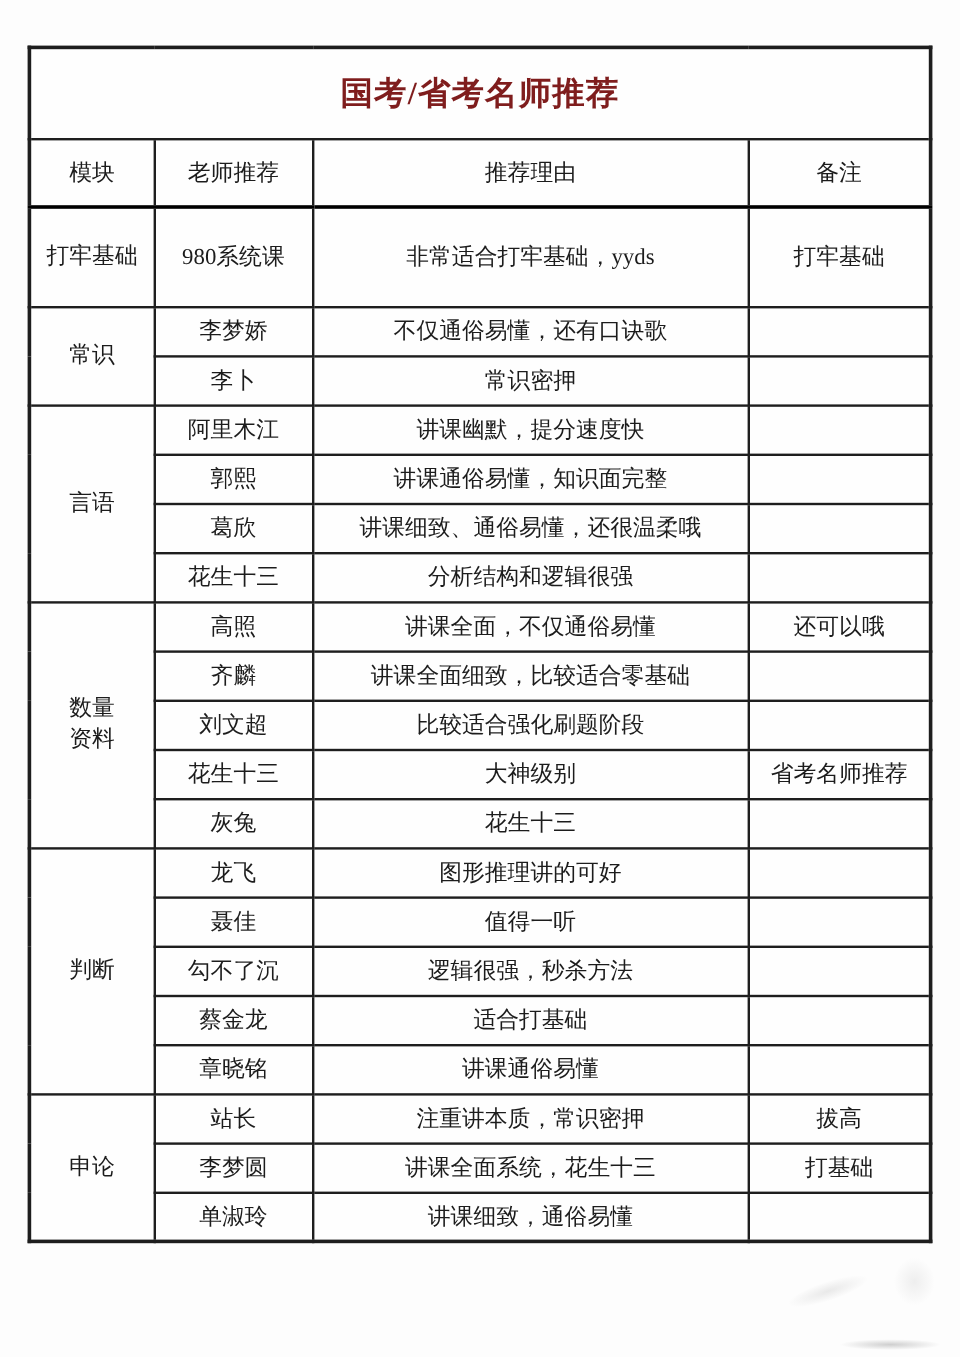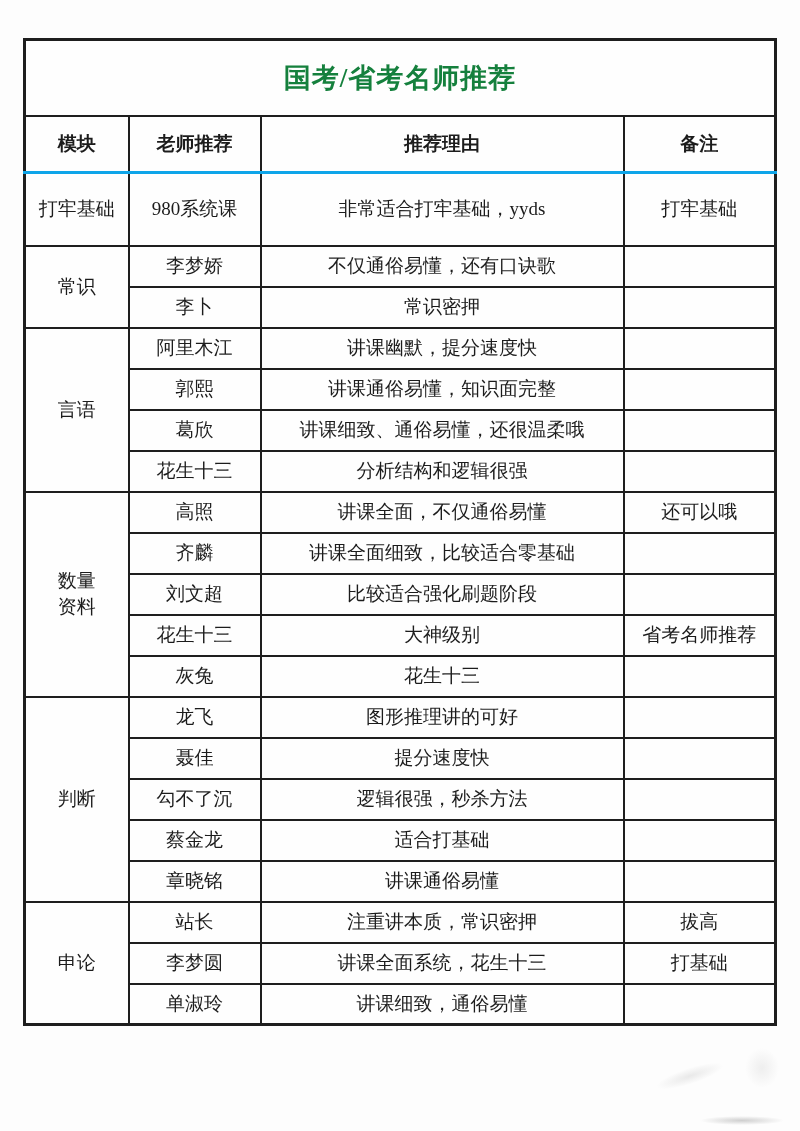--- a/index.html
+++ b/index.html
@@ -35,28 +35,27 @@
   }
   tr.title-row td {
     height: 74px;
     font-size: 27px;
     font-weight: bold;
     letter-spacing: 1px;
     border-bottom: 2px solid #1e1e1e;
   }
   tr.header-row td {
     height: 54px;
-    border-bottom: 3px solid #0ea5e9;
-    font-weight: bold;
+    border-bottom: 3px solid #000000;
   }
   tbody tr {
     height: 41px;
   }
   tbody tr.first-data-row {
-    height: 73px;
+    height: 83px;
   }
   tbody tr.section-start td {
     border-top: 2px solid #0f766e;
   }
   td.col-module {
     white-space: pre-line;
     line-height: 1.35;
   }
   
   .smudge {
@@ -83,21 +82,21 @@
 
 <table class="rec-table">
   <colgroup>
     <col style="width:104px">
     <col style="width:132px">
     <col style="width:363px">
     <col style="width:152px">
   </colgroup>
   <thead>
     <tr class="title-row">
-      <td colspan="4" style="color: #15803d;">国考/省考名师推荐</td>
+      <td colspan="4" style="color: #7f1d1d;">国考/省考名师推荐</td>
     </tr>
     <tr class="header-row">
       <td>模块</td>
       <td>老师推荐</td>
       <td>推荐理由</td>
       <td>备注</td>
     </tr>
   </thead>
   <tbody id="body-rows">
       <tr class="first-data-row">
@@ -166,21 +165,21 @@
         <td class="col-note"></td>
       </tr>
       <tr class="section-start">
         <td class="col-module" rowspan="5">判断</td>
         <td class="col-teacher">龙飞</td>
         <td class="col-reason">图形推理讲的可好</td>
         <td class="col-note"></td>
       </tr>
       <tr>
         <td class="col-teacher">聂佳</td>
-        <td class="col-reason">提分速度快</td>
+        <td class="col-reason">值得一听</td>
         <td class="col-note"></td>
       </tr>
       <tr>
         <td class="col-teacher">勾不了沉</td>
         <td class="col-reason">逻辑很强，秒杀方法</td>
         <td class="col-note"></td>
       </tr>
       <tr>
         <td class="col-teacher">蔡金龙</td>
         <td class="col-reason">适合打基础</td>

